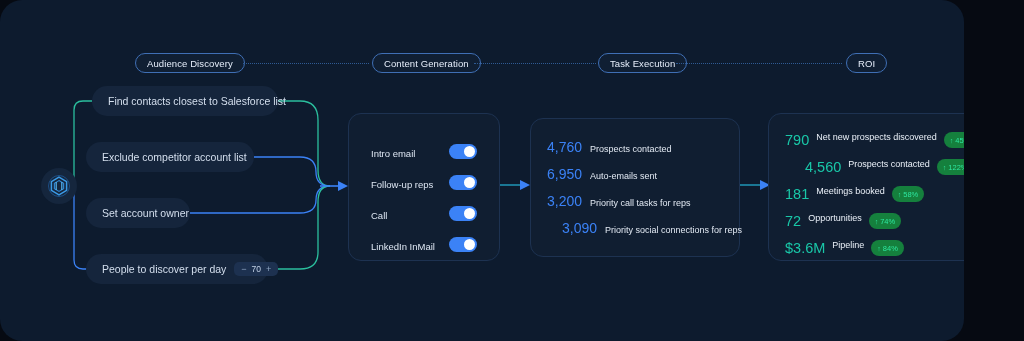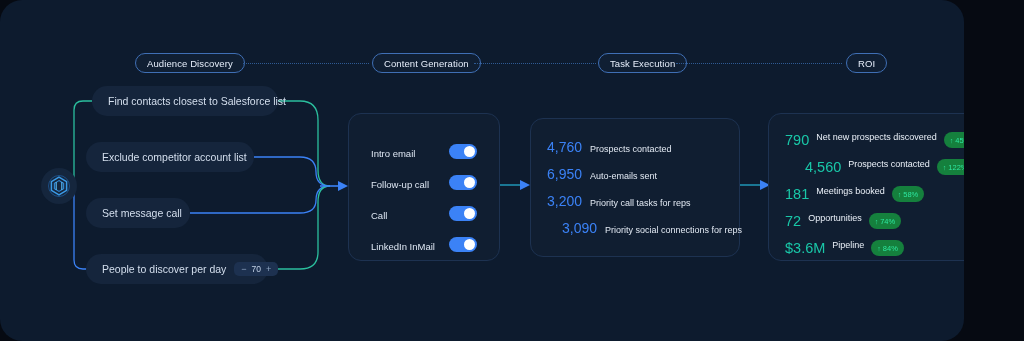--- a/index.html
+++ b/index.html
@@ -196,41 +196,41 @@
 
     <div class="task-pill" style="left:92px; top:86px; width:186px;">
       <span>Find contacts closest to Salesforce list</span>
     </div>
 
     <div class="task-pill" style="left:86px; top:142px; width:168px;">
       <span>Exclude competitor account list</span>
     </div>
 
     <div class="task-pill" style="left:86px; top:198px; width:104px;">
-      <span>Set message call</span>
+      <span>Set account owner</span>
     </div>
 
     <div class="task-pill" style="left:86px; top:254px; width:182px;">
       <span>People to discover per day</span>
       <span class="stepper">
         <span class="sgn">−</span>
         <span>70</span>
         <span class="sgn">+</span>
       </span>
     </div>
 
     <div class="card" style="left:348px; top:113px; width:152px; height:148px;">
       <div class="toggle-row" style="top:27px;">
         <span class="toggle-label">Intro email</span>
         <span class="switch">
           <span class="knob"></span>
         </span>
       </div>
       <div class="toggle-row" style="top:58px;">
-        <span class="toggle-label">Follow-up call</span>
+        <span class="toggle-label">Follow-up reps</span>
         <span class="switch">
           <span class="knob"></span>
         </span>
       </div>
       <div class="toggle-row" style="top:89px;">
         <span class="toggle-label">Call</span>
         <span class="switch">
           <span class="knob"></span>
         </span>
       </div>

